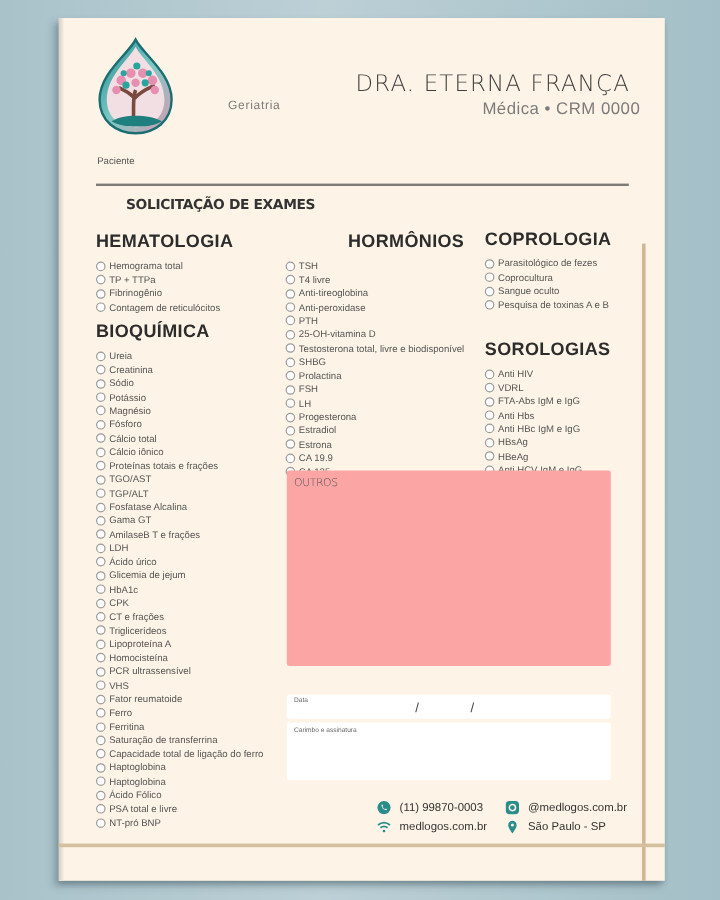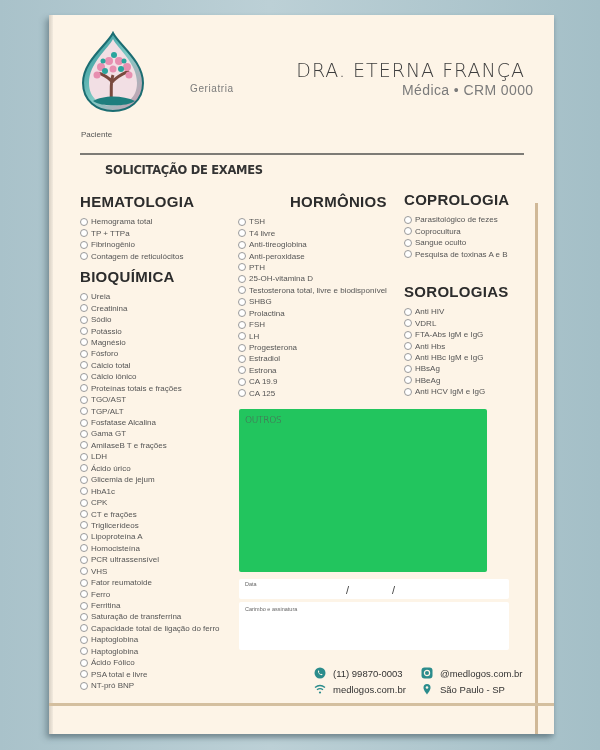--- a/index.html
+++ b/index.html
@@ -50,21 +50,21 @@
     width: 8px; height: 8px; border-radius: 50%; border: 0.8px solid #9a9a9a; background: #fff;
     margin-right: 3px; flex: none;
   }
   .gold-bar-v {
     position: absolute; left: 486px; top: 188px; width: 3px; height: 531px; background: #d0b897;
   }
   .gold-bar-h {
     position: absolute; left: 0; top: 688px; width: 505px; height: 3px; background: #d4bf9f;
   }
   .outros {
-    position: absolute; left: 190px; top: 394px; width: 248px; height: 163px; background: #22c55e;
+    position: absolute; left: 190px; top: 377px; width: 270px; height: 163px; background: #fca5a5;
     border-radius: 2px;
   }
   .outros span { position: absolute; left: 6px; top: 6px; font-size: 9px; color: #555; font-family: "DejaVu Sans", sans-serif; font-weight: 200; letter-spacing: -0.3px; }
   .date-box {
     position: absolute; left: 190px; top: 564px; width: 270px; height: 20px; background: #fff; border-radius: 2px;
   }
   .date-box .lbl { position: absolute; left: 6px; top: 2px; font-size: 5.5px; color: #666; }
   .date-box .slash { position: absolute; top: 5px; font-size: 11px; color: #444; }
   .sign-box {
     position: absolute; left: 190px; top: 587px; width: 270px; height: 48px; background: #fff; border-radius: 2px;

